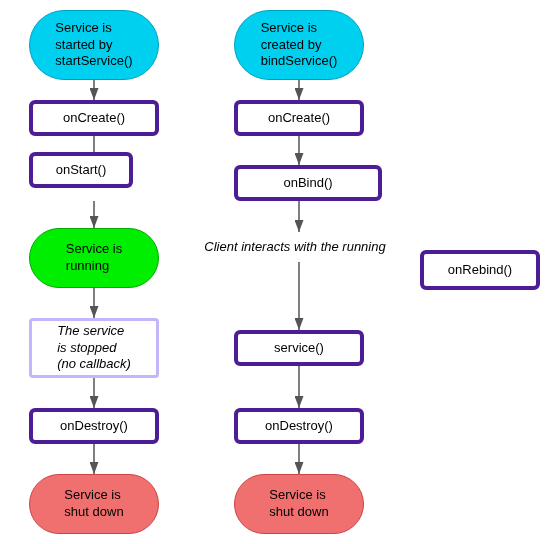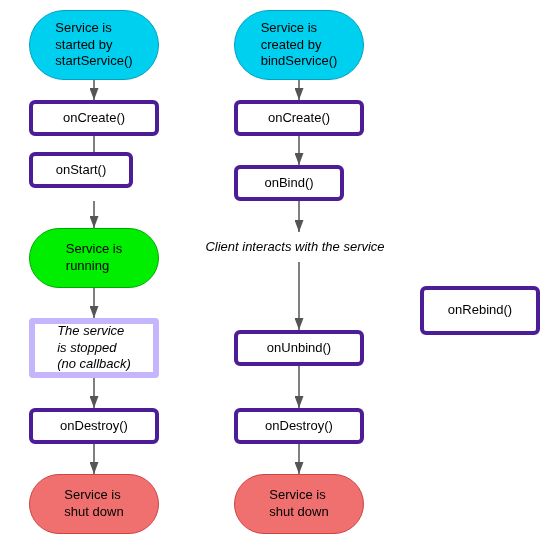--- a/index.html
+++ b/index.html
@@ -41,21 +41,21 @@
     .bg-green {
       background: #00ee00;
       border-color: #00aa00;
     }
     .bg-red {
       background: #f07070;
       border-color: #cc4444;
     }
     .italic-box {
       font-style: italic;
-      border: 6px solid #c4b5fd;
+      border: 3px solid #c4b5fd;
       background: #fff;
       border-radius: 4px;
     }
     .italic-text {
       font-style: italic;
       background: transparent;
       border: none;
     }
     
     .arrow-svg {
@@ -88,23 +88,23 @@
       <line x1="94" y1="378" x2="94" y2="408" stroke="#555" stroke-width="1.5" marker-end="url(#arrowhead)"></line>
       <line x1="299" y1="366" x2="299" y2="408" stroke="#555" stroke-width="1.5" marker-end="url(#arrowhead)"></line>
       <line x1="94" y1="444" x2="94" y2="474" stroke="#555" stroke-width="1.5" marker-end="url(#arrowhead)"></line>
       <line x1="299" y1="444" x2="299" y2="474" stroke="#555" stroke-width="1.5" marker-end="url(#arrowhead)"></line>
     </svg>
 <div class="node pill bg-cyan" style="left: 29px; top: 10px; width: 130px; height: 70px; line-height: 1.3;">Service is<br>started by<br>startService()</div>
     <div class="node pill bg-cyan" style="left: 234px; top: 10px; width: 130px; height: 70px; line-height: 1.3;">Service is<br>created by<br>bindService()</div>
     <div class="node rounded-rect" style="left: 29px; top: 100px; width: 130px; height: 36px; line-height: 1.3;">onCreate()</div>
     <div class="node rounded-rect" style="left: 234px; top: 100px; width: 130px; height: 36px; line-height: 1.3;">onCreate()</div>
     <div class="node rounded-rect" style="left: 29px; top: 152px; width: 104px; height: 36px; line-height: 1.3;">onStart()</div>
-    <div class="node rounded-rect" style="left: 234px; top: 165px; width: 110px; height: 36px; line-height: 1.3;">onBind()</div>
+    <div class="node rounded-rect" style="left: 234px; top: 165px; width: 148px; height: 36px; line-height: 1.3;">onBind()</div>
     <div class="node pill bg-green" style="left: 29px; top: 228px; width: 130px; height: 60px; line-height: 1.3;">Service is<br>running</div>
-    <div class="node italic-text" style="left: 185px; top: 232px; width: 220px; height: 30px; line-height: 1.3;">Client interacts with the service</div>
-    <div class="node rounded-rect" style="left: 420px; top: 250px; width: 120px; height: 49px; line-height: 1.3; margin-top: 36px;">onRebind()</div>
+    <div class="node italic-text" style="left: 185px; top: 232px; width: 220px; height: 30px; line-height: 1.3;">Client interacts with the running</div>
+    <div class="node rounded-rect" style="left: 420px; top: 250px; width: 120px; height: 40px; line-height: 1.3;">onRebind()</div>
     <div class="node italic-box" style="left: 29px; top: 318px; width: 130px; height: 60px; line-height: 1.3;">The service<br>is stopped<br>(no callback)</div>
-    <div class="node rounded-rect" style="left: 234px; top: 330px; width: 130px; height: 36px; line-height: 1.3;">onUnbind()</div>
+    <div class="node rounded-rect" style="left: 234px; top: 330px; width: 130px; height: 36px; line-height: 1.3;">service()</div>
     <div class="node rounded-rect" style="left: 29px; top: 408px; width: 130px; height: 36px; line-height: 1.3;">onDestroy()</div>
     <div class="node rounded-rect" style="left: 234px; top: 408px; width: 130px; height: 36px; line-height: 1.3;">onDestroy()</div>
     <div class="node pill bg-red" style="left: 29px; top: 474px; width: 130px; height: 60px; line-height: 1.3;">Service is<br>shut down</div>
     <div class="node pill bg-red" style="left: 234px; top: 474px; width: 130px; height: 60px; line-height: 1.3;">Service is<br>shut down</div>
   </div>
 
 </body></html>

